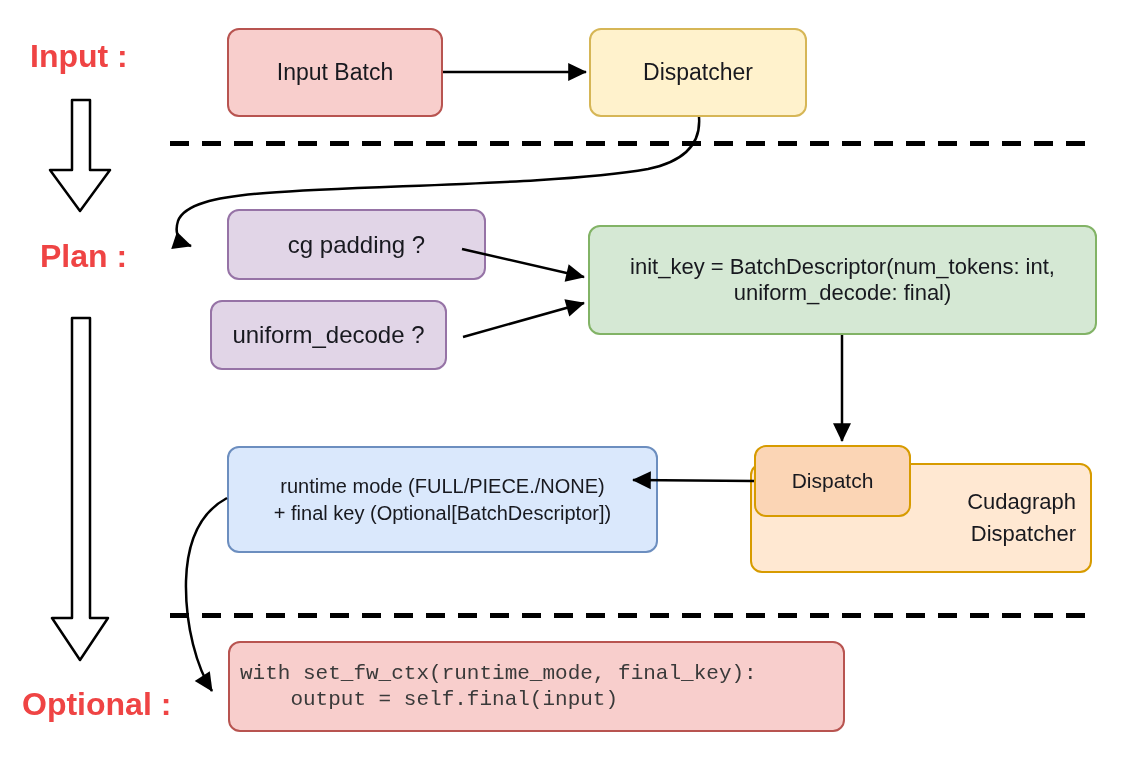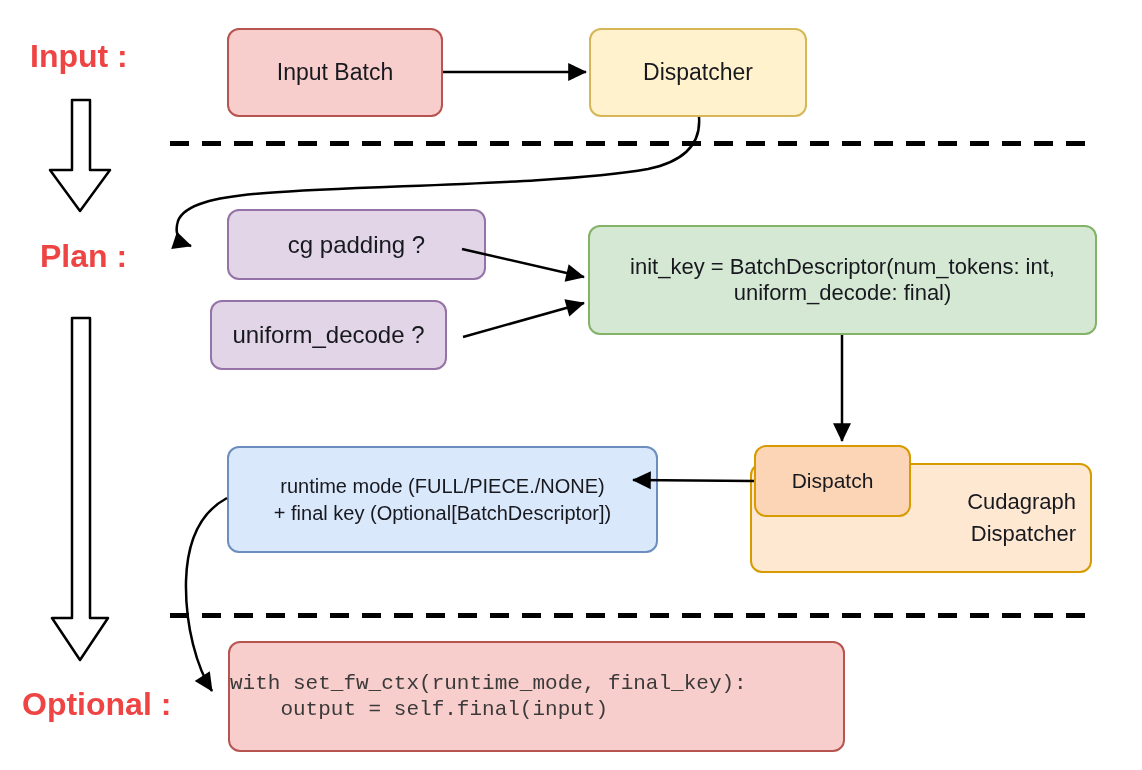--- a/index.html
+++ b/index.html
@@ -41,23 +41,23 @@
 
   #input-batch    {left:227px;top:28px;width:216px;height:89px;font-size:23px;}
   #preprocess     {left:589px;top:28px;width:218px;height:89px;font-size:23px;}
   #cg-padding     {left:227px;top:209px;width:259px;height:71px;font-size:24px;}
   #uniform-decode {left:210px;top:300px;width:237px;height:70px;font-size:24px;}
   #init-key       {left:588px;top:225px;width:509px;height:110px;font-size:22px;line-height:26px;}
   #cudagraph-dispatcher{left:750px;top:443px;width:342px;height:110px;font-size:22px;line-height:32px;
        align-items:flex-end;padding-right:14px;justify-content:center;margin-top:20px;}
   #dispatch       {left:754px;top:445px;width:157px;height:72px;font-size:21px;}
   #runtime-mode   {left:227px;top:446px;width:431px;height:107px;font-size:20px;line-height:27px;}
-  #execute-code   {left:228px;top:641px;width:617px;height:111px;
+  #execute-code   {left:228px;top:641px;width:617px;height:91px;
        font-family:"Liberation Mono", monospace;font-size:21px;line-height:26px;
-       align-items:flex-start;padding-left:0;color:#3a3a3a;text-align:left;}
+       align-items:flex-start;padding-left:10px;color:#3a3a3a;text-align:left;}
 
   #label-input  {left:30px;top:38px;}
   #label-plan   {left:40px;top:238px;}
   #label-execute{left:22px;top:686px;}
 
   #connector-layer{
     position:absolute;left:0;top:0;width:1142px;height:770px;
     z-index:5;pointer-events:none;
   }
 </style>

